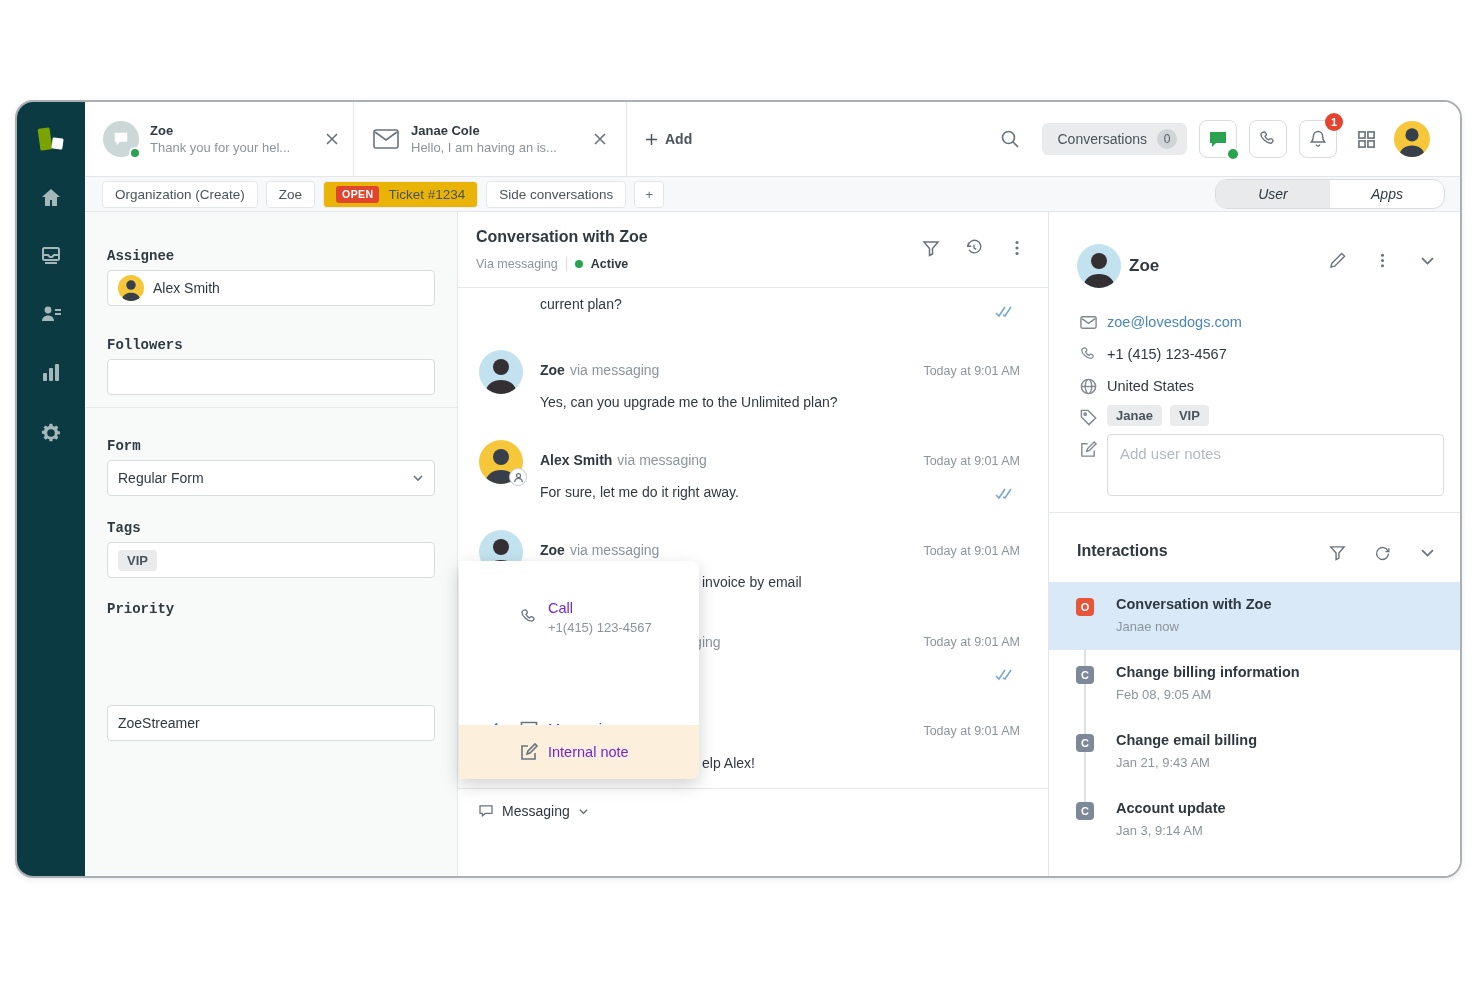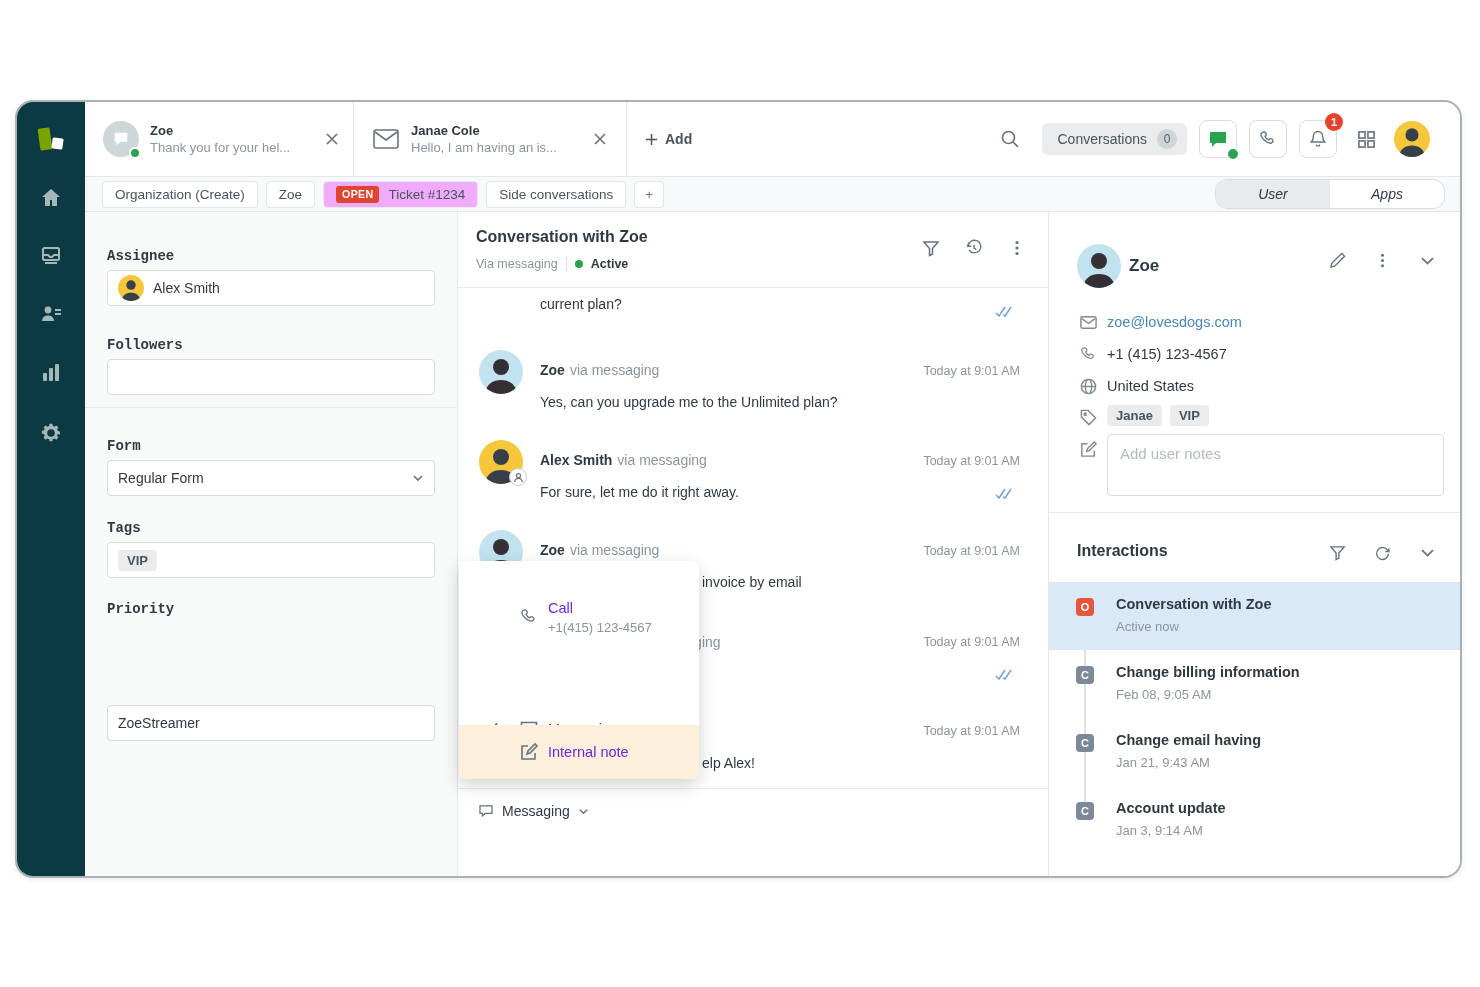--- a/index.html
+++ b/index.html
@@ -49,21 +49,21 @@
   .av-yellow { background:#f6c73b; }
   .av-blue { background:#c2e2f0; }
   .av-sil { position:absolute; inset:0; }
 
   
   .crumbs { position:absolute; left:68px; top:75px; right:0; height:35px; background:#f7f8f9;
             border-bottom:1px solid #e4e7e9; display:flex; align-items:center; padding:0 15px 0 17px; }
   .pill { height:27px; display:flex; align-items:center; padding:0 12px; border-radius:4px;
           font-size:13.5px; color:#49545c; background:#fff; border:1px solid #e3e6e8; margin-right:8px;
           white-space:nowrap; cursor:pointer; }
-  .pill.gray { background:#f0abfc; border-color:#e9ebed;justify-content:flex-end; }
+  .pill.gray { background:#eab308; border-color:#e9ebed;justify-content:flex-end; }
   .open-badge { background:#e0452f; color:#fff; font-size:10.5px; font-weight:bold; letter-spacing:.4px;
                 border-radius:3px; padding:2.5px 6px; margin-right:9px; }
   .pill.plus { padding:0 10px; color:#68737d; }
   .toggle { margin-left:auto; display:flex; height:30px; border:1px solid #d8dcde; border-radius:12px;
             overflow:hidden; background:#fff;font-style:italic; }
   .toggle div { width:114px; display:flex; align-items:center; justify-content:center; font-size:14px;
                 color:#2f3941; cursor:pointer; }
   .toggle .sel { background:#e8eaeb; }
 
   
@@ -505,30 +505,30 @@
       <svg viewBox="0 0 14 14" fill="none" stroke="currentColor" stroke-width="1.5">
             <path d="M2.5 5l4.5 4.5L11.5 5"></path>
           </svg>
     </div>
 
     <div class="int-line"></div>
 
     <div class="int-row sel" style="top:370px">
       <span class="int-badge b-orange">O</span>
       <div class="int-t">Conversation with Zoe</div>
-      <div class="int-s">Active now</div>
+      <div class="int-s">Janae now</div>
     </div>
     <div class="int-row" style="top:438px">
       <span class="int-badge b-gray">C</span>
       <div class="int-t">Change billing information</div>
       <div class="int-s">Feb 08, 9:05 AM</div>
     </div>
     <div class="int-row" style="top:506px">
       <span class="int-badge b-gray">C</span>
-      <div class="int-t">Change email having</div>
+      <div class="int-t">Change email billing</div>
       <div class="int-s">Jan 21, 9:43 AM</div>
     </div>
     <div class="int-row" style="top:574px">
       <span class="int-badge b-gray">C</span>
       <div class="int-t">Account update</div>
       <div class="int-s">Jan 3, 9:14 AM</div>
     </div>
   </div>
 
 </div>

